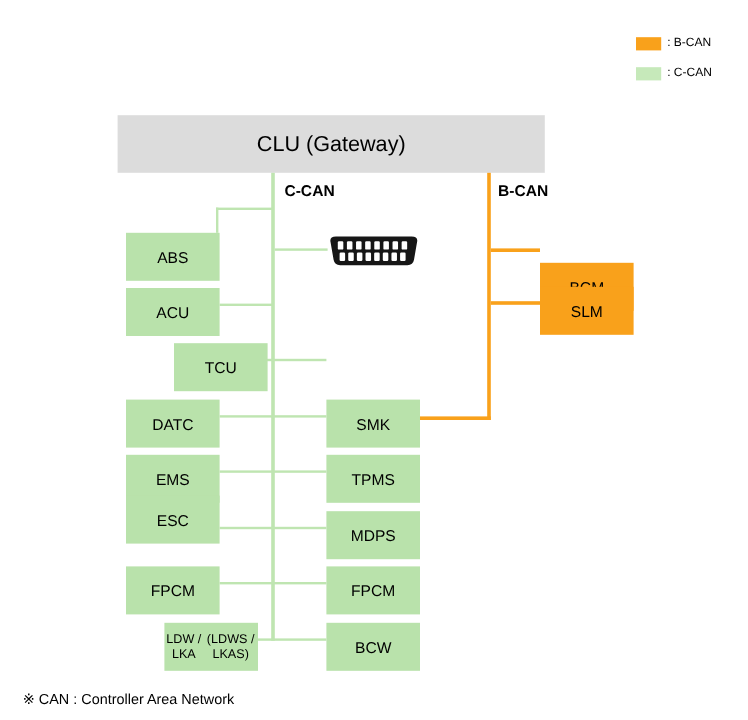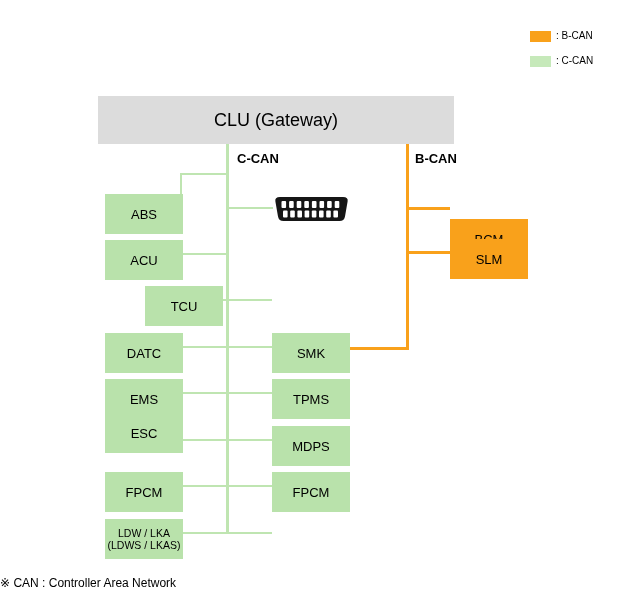--- a/index.html
+++ b/index.html
@@ -21,21 +21,21 @@
   
   .line-green{background:#BFE5B1;}
   .line-orange{background:#F9A11B;}
   
   .mbox{
     width:78px;height:40px;display:flex;align-items:center;justify-content:center;
     font-size:13px;text-align:center;line-height:13px;
   }
   .mbox.green{background:#B9E2AB;}
   .mbox.orange{background:#F9A11B;}
-  .mbox.small{font-size:10.5px;line-height:12px;flex-direction:column;}
+  .mbox.small{font-size:10.5px;line-height:12px;flex-direction:row;margin-left:32px;}
   .bus-label{font-size:13px;font-weight:bold;white-space:nowrap;}
   .footnote{font-size:12px;white-space:nowrap;}
 </style>
 </head>
 <body>
 
 <div id="canvas">
 
   <div class="abs swatch orange" style="left:530px;top:31px;"></div>
   <div class="abs legend-label" style="left:556px;top:29px;">: B-CAN</div>
@@ -121,23 +121,26 @@
     </div>
   <div class="abs mbox green" style="left:272px;top:379px;">
       <span>TPMS</span>
     </div>
   <div class="abs mbox green" style="left:272px;top:426px;">
       <span>MDPS</span>
     </div>
   <div class="abs mbox green" style="left:272px;top:472px;">
       <span>FPCM</span>
     </div>
+  <div class="abs mbox green" style="left:272px;top:519px;">
+      <span>BCW</span>
+    </div>
 
   <div class="abs mbox orange" style="left:450px;top:195px;margin-top:24px;">
       <span>BCM</span>
     </div>
   <div class="abs mbox orange" style="left:450px;top:239px;">
       <span>SLM</span>
     </div>
 
-  <div class="abs footnote" style="left:0;top:576px;">※ CAN : Controller Area Network</div>
+  <div class="abs footnote" style="left:19px;top:576px;">※ CAN : Controller Area Network</div>
 
 </div>
 
 </body></html>

